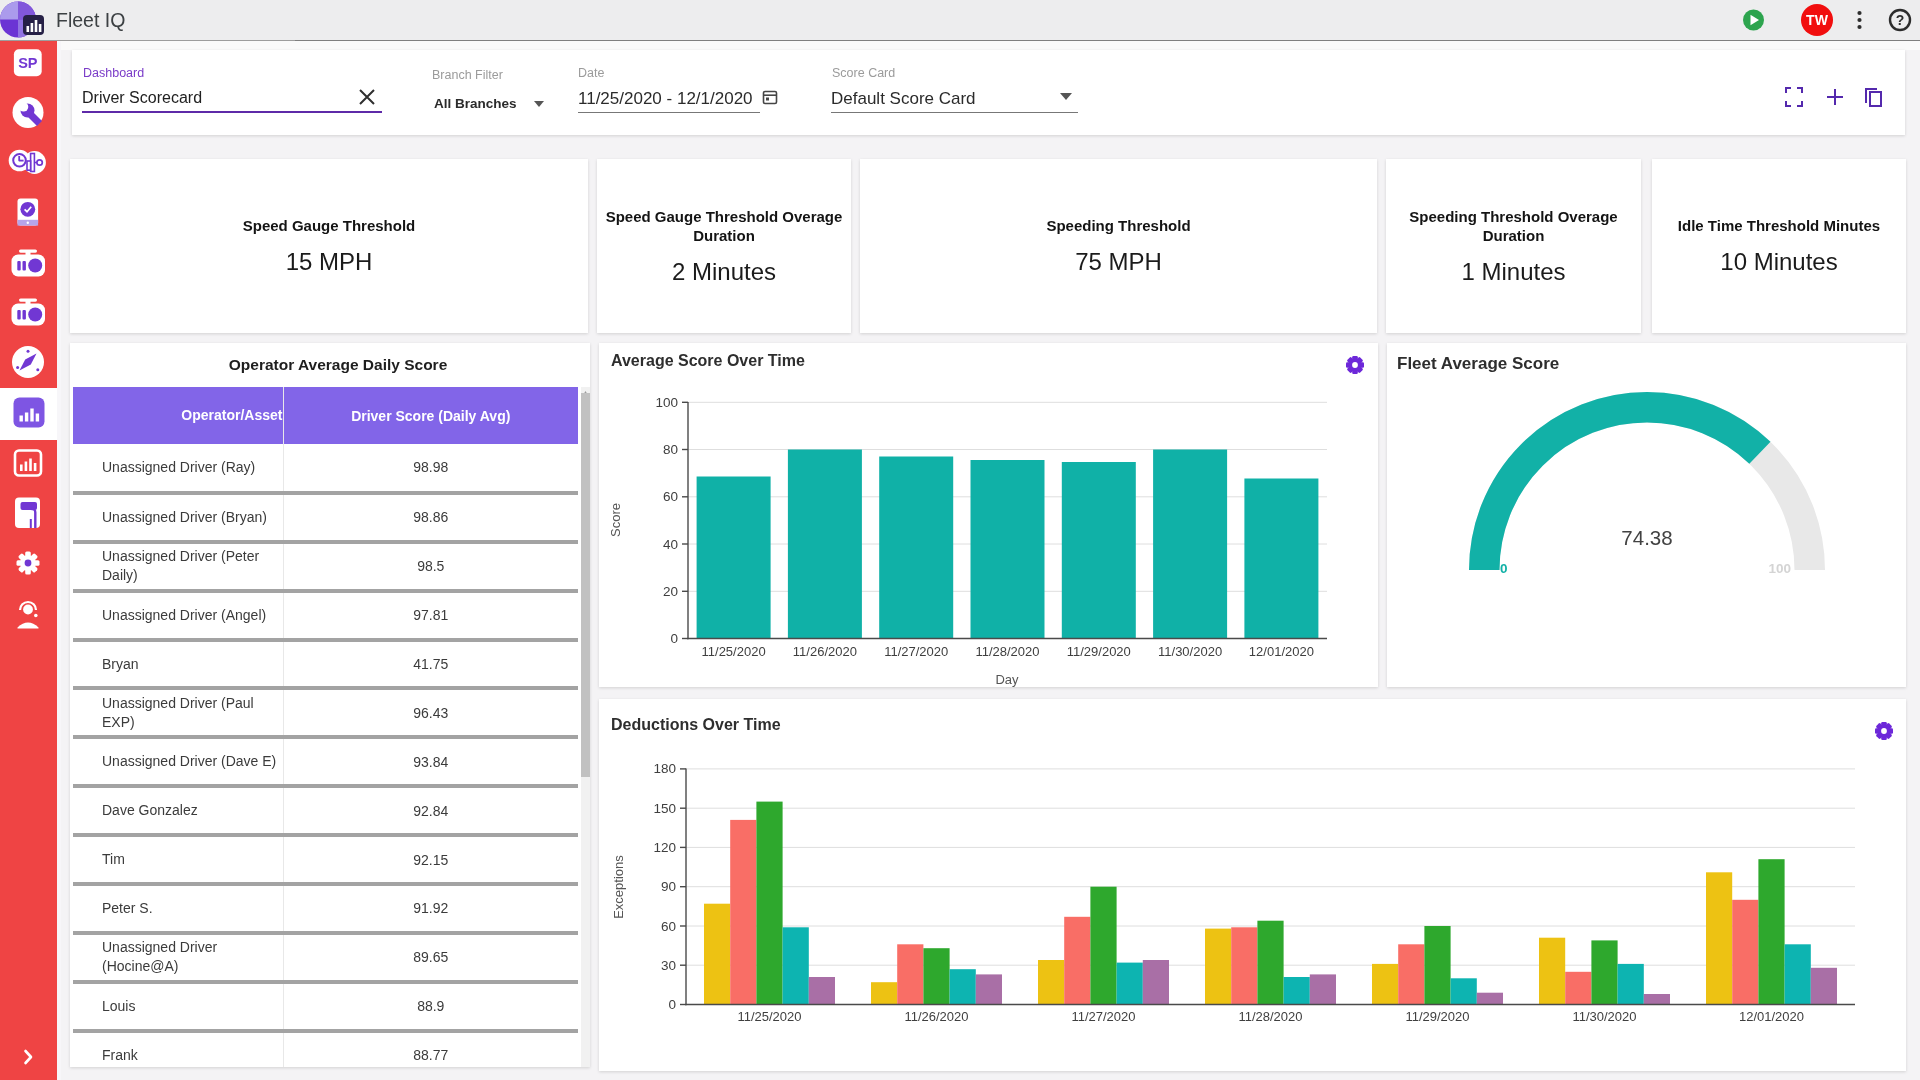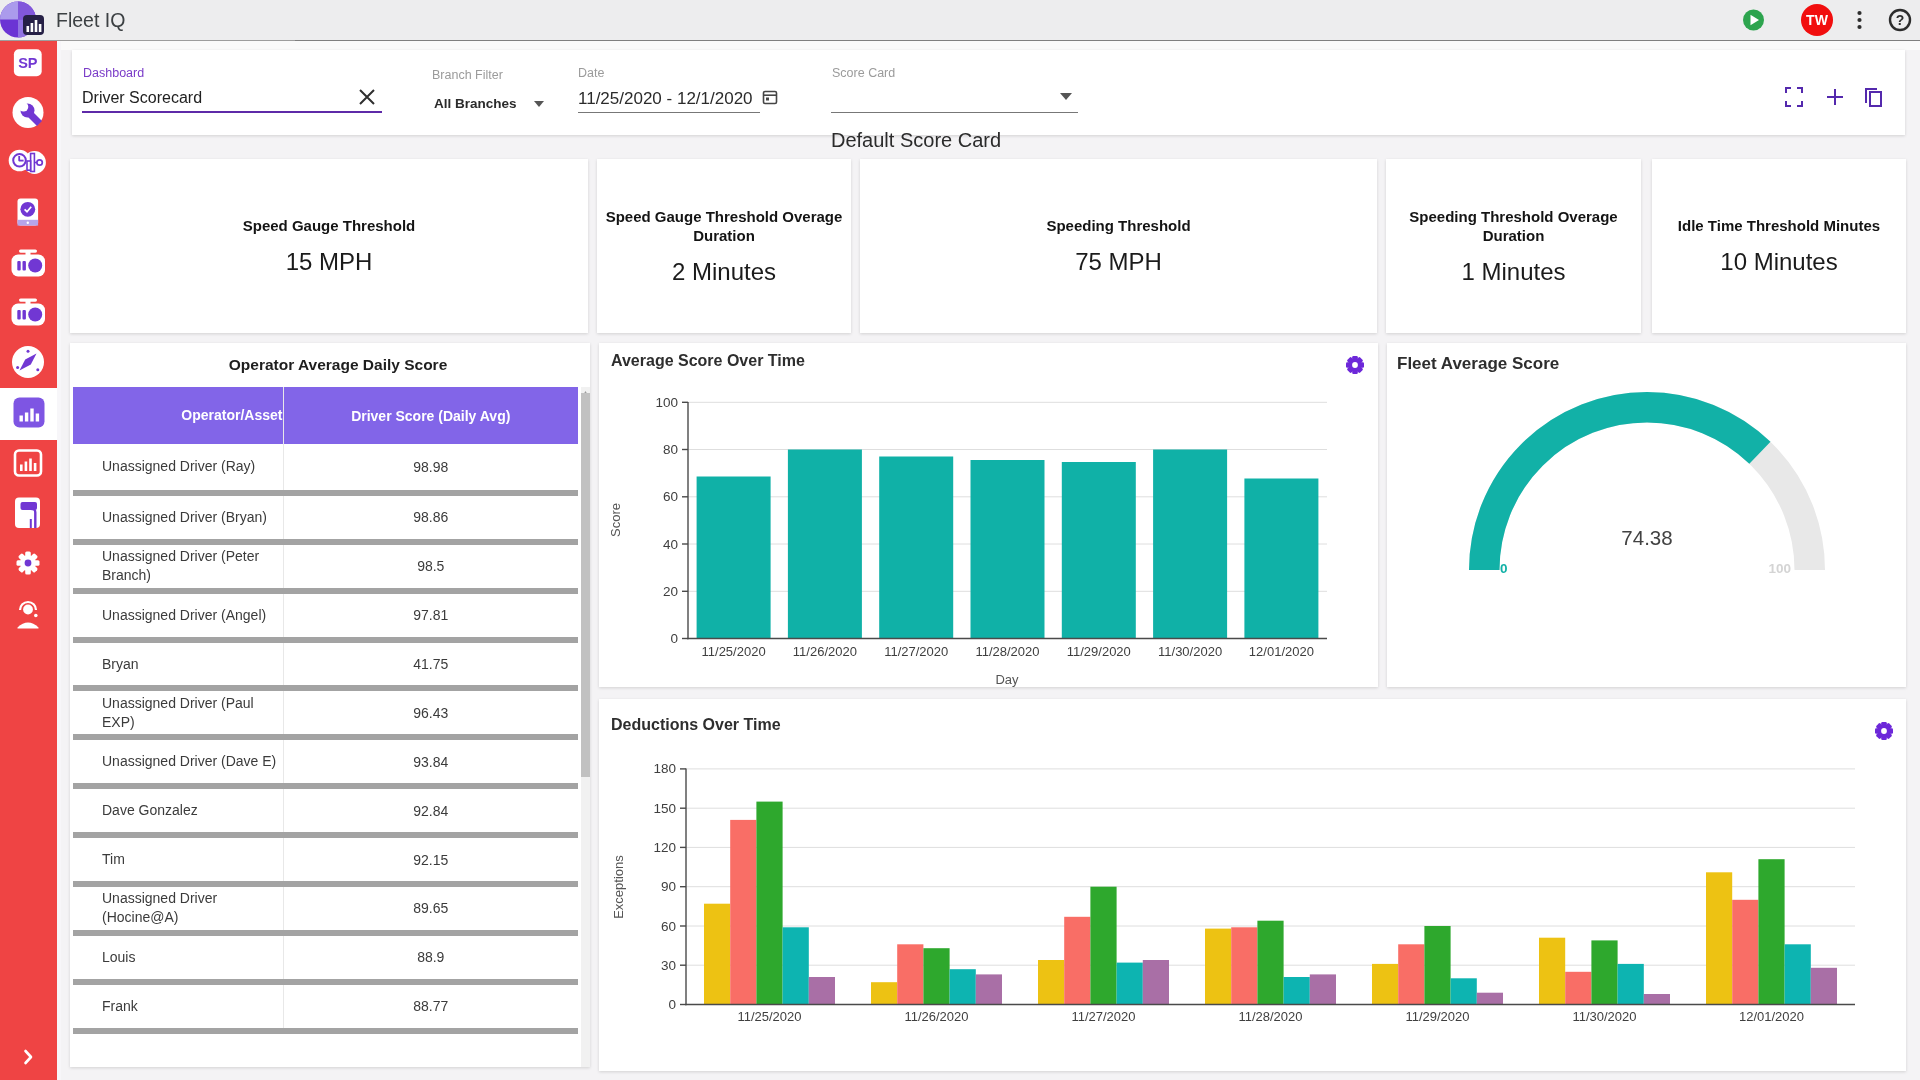--- a/index.html
+++ b/index.html
@@ -131,21 +131,21 @@
   <div class="abs" style="left:462px;top:51px;width:0;height:0;border-left:5.5px solid transparent;border-right:5.5px solid transparent;border-top:6px solid #555;"></div>
   <div class="lbl" style="left:506px;top:16px;">Date</div>
   <div class="abs" style="left:506px;top:39px;font-size:17px;color:#2b2b2b;">11/25/2020 - 12/1/2020</div>
   <svg class="abs" style="left:690px;top:39px;" width="16" height="16" viewBox="0 0 16 16">
     <rect x="1.5" y="2.5" width="13" height="12" rx="1.5" fill="none" stroke="#454545" stroke-width="1.6"></rect>
     <line x1="1.5" y1="6.2" x2="14.5" y2="6.2" stroke="#454545" stroke-width="1.6"></line>
     <rect x="4" y="8.5" width="3" height="3" fill="#454545"></rect>
   </svg>
   <div class="abs" style="left:506px;top:62px;width:182px;height:1px;background:#777;"></div>
   <div class="lbl" style="left:760px;top:16px;">Score Card</div>
-  <div class="abs" style="left:759px;top:39px;font-size:20px;color:#2b2b2b;margin-top:40px;">Default Score Card</div>
+  <div class="abs" style="left:759px;top:39px;font-size:17px;color:#2b2b2b;">Default Score Card</div>
   <div class="abs" style="left:988px;top:43px;width:0;height:0;border-left:6.5px solid transparent;border-right:6.5px solid transparent;border-top:7px solid #555;"></div>
   <div class="abs" style="left:759px;top:62px;width:247px;height:1px;background:#777;"></div>
   <svg class="abs" style="left:1713px;top:37px;" width="180" height="20" viewBox="0 0 180 20">
     <g stroke="#5429ad" stroke-width="2" fill="none">
       <path d="M1 6 L1 1 L6 1 M12 1 L17 1 L17 6 M17 14 L17 19 L12 19 M6 19 L1 19 L1 14"></path>
       <path d="M50 2 L50 18 M42 10 L58 10"></path>
       <path d="M81 16 L81 2 L92 2"></path>
       <rect x="85" y="5" width="11" height="14"></rect>
     </g>
   </svg>
@@ -181,21 +181,21 @@
       </tr>
       <tr>
             <td>Unassigned Driver (Ray)</td>
             <td>98.98</td>
           </tr>
       <tr>
             <td>Unassigned Driver (Bryan)</td>
             <td>98.86</td>
           </tr>
       <tr>
-            <td>Unassigned Driver (Peter Branch)</td>
+            <td>Unassigned Driver (Peter Daily)</td>
             <td>98.5</td>
           </tr>
       <tr>
             <td>Unassigned Driver (Angel)</td>
             <td>97.81</td>
           </tr>
       <tr>
             <td>Bryan</td>
             <td>41.75</td>
           </tr>
@@ -207,20 +207,24 @@
             <td>Unassigned Driver (Dave E)</td>
             <td>93.84</td>
           </tr>
       <tr>
             <td>Dave Gonzalez</td>
             <td>92.84</td>
           </tr>
       <tr>
             <td>Tim</td>
             <td>92.15</td>
+          </tr>
+      <tr>
+            <td>Peter S.</td>
+            <td>91.92</td>
           </tr>
       <tr>
             <td>Unassigned Driver (Hocine@A)</td>
             <td>89.65</td>
           </tr>
       <tr>
             <td>Louis</td>
             <td>88.9</td>
           </tr>
       <tr>
@@ -233,21 +237,21 @@
   <div class="abs" style="left:511px;top:44px;width:9px;height:680px;background:#f1f1f1;">
     <div class="abs" style="left:0;top:0;width:9px;height:15px;background:#f1f1f1;text-align:center;">
       <svg width="9" height="15">
           <polygon points="1.5,9 4.5,4 7.5,9" fill="#9a9a9a"></polygon>
         </svg>
     </div>
     <div class="abs" style="left:0;top:6px;width:9px;height:384px;background:#c1c1c1;"></div>
   </div>
 </div>
 <style>
-#optable td { border-bottom:6px solid #a3a3a3; font-size:14px; color:#3b3b3b; vertical-align:middle; }
+#optable td { border-bottom:4px solid #a3a3a3; font-size:14px; color:#3b3b3b; vertical-align:middle; }
 #optable tr { height:48.9px; }
 #optable tr td:first-child { padding-left:29px; padding-right:3px; line-height:19px; border-right:1px solid #e8e8e8; }
 #optable tr td:last-child { text-align:center; }
 #optable tr#ophead { height:57px; }
 #ophead td { background:#8265e8; color:#fff; font-weight:bold; text-align:right; font-size:14px; padding:0 !important; border-bottom:none; }
 #ophead td:first-child { border-right:2px solid #fff; }
 </style>
 <div id="scorecard" class="card" style="left:599px;top:343px;width:779px;height:344px;">
   <div class="ctitle" style="left:12px;top:9px;">Average Score Over Time</div>
   <svg class="abs" style="left:0;top:0;" width="779" height="344" viewBox="0 0 779 344">

